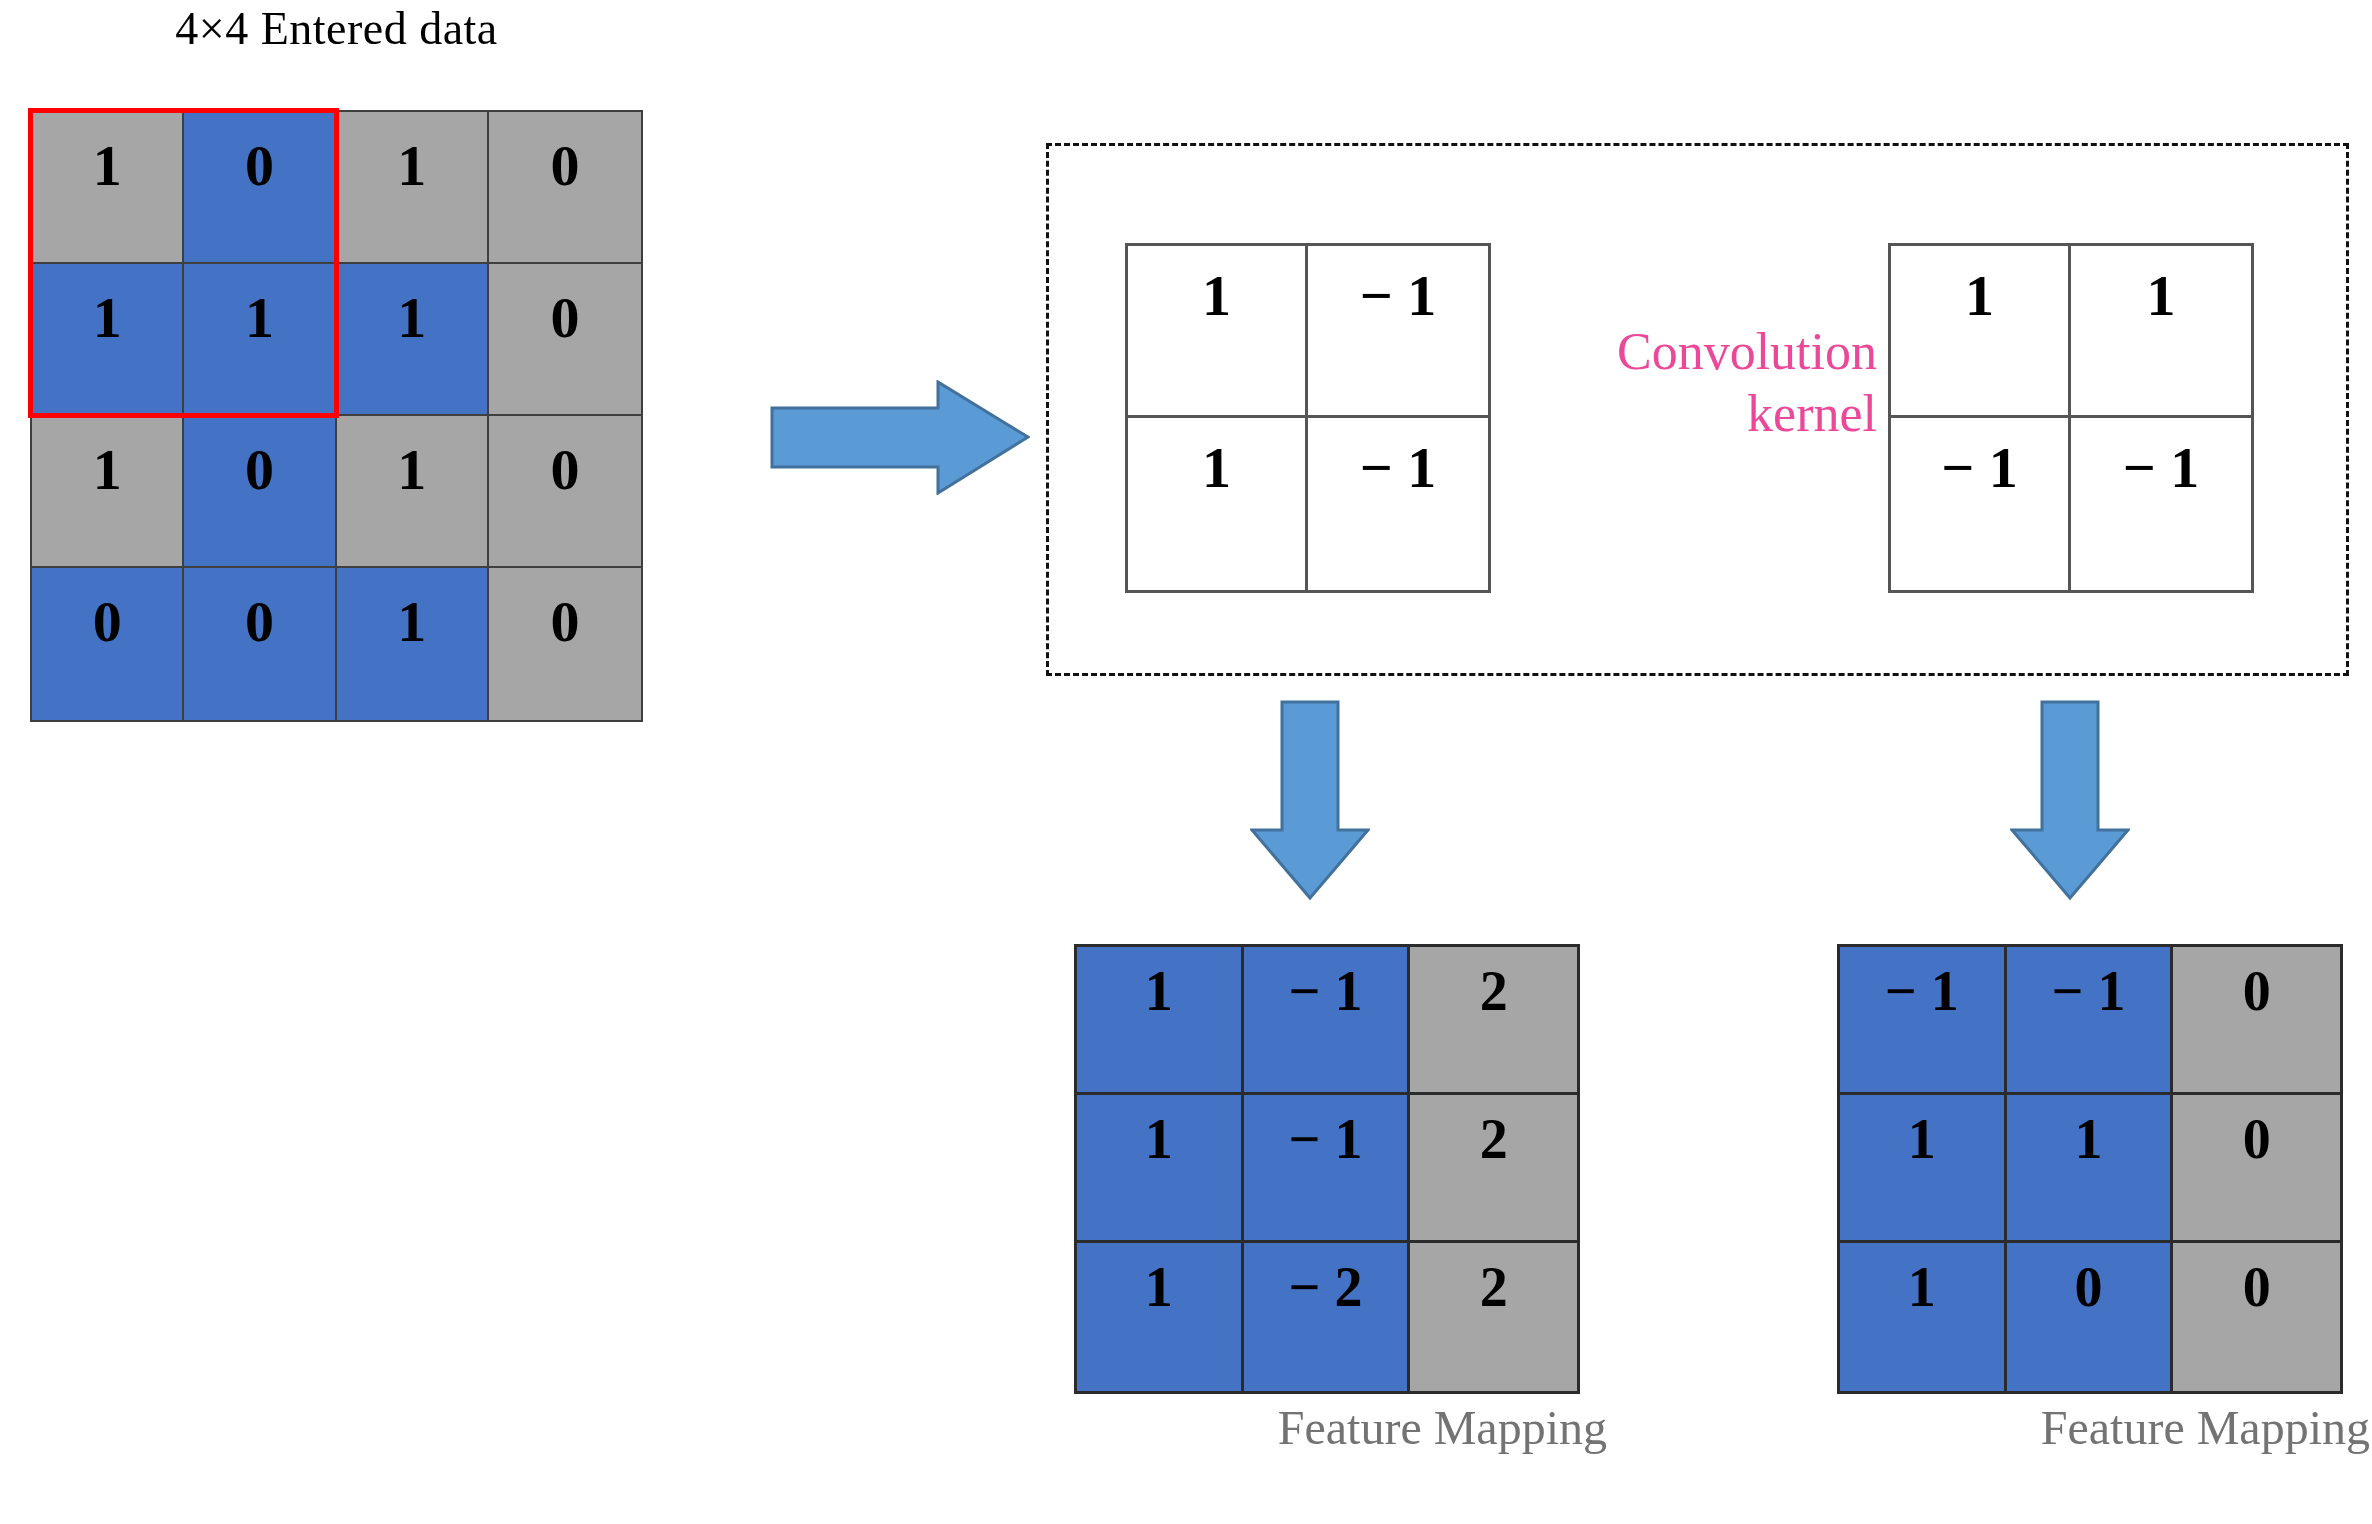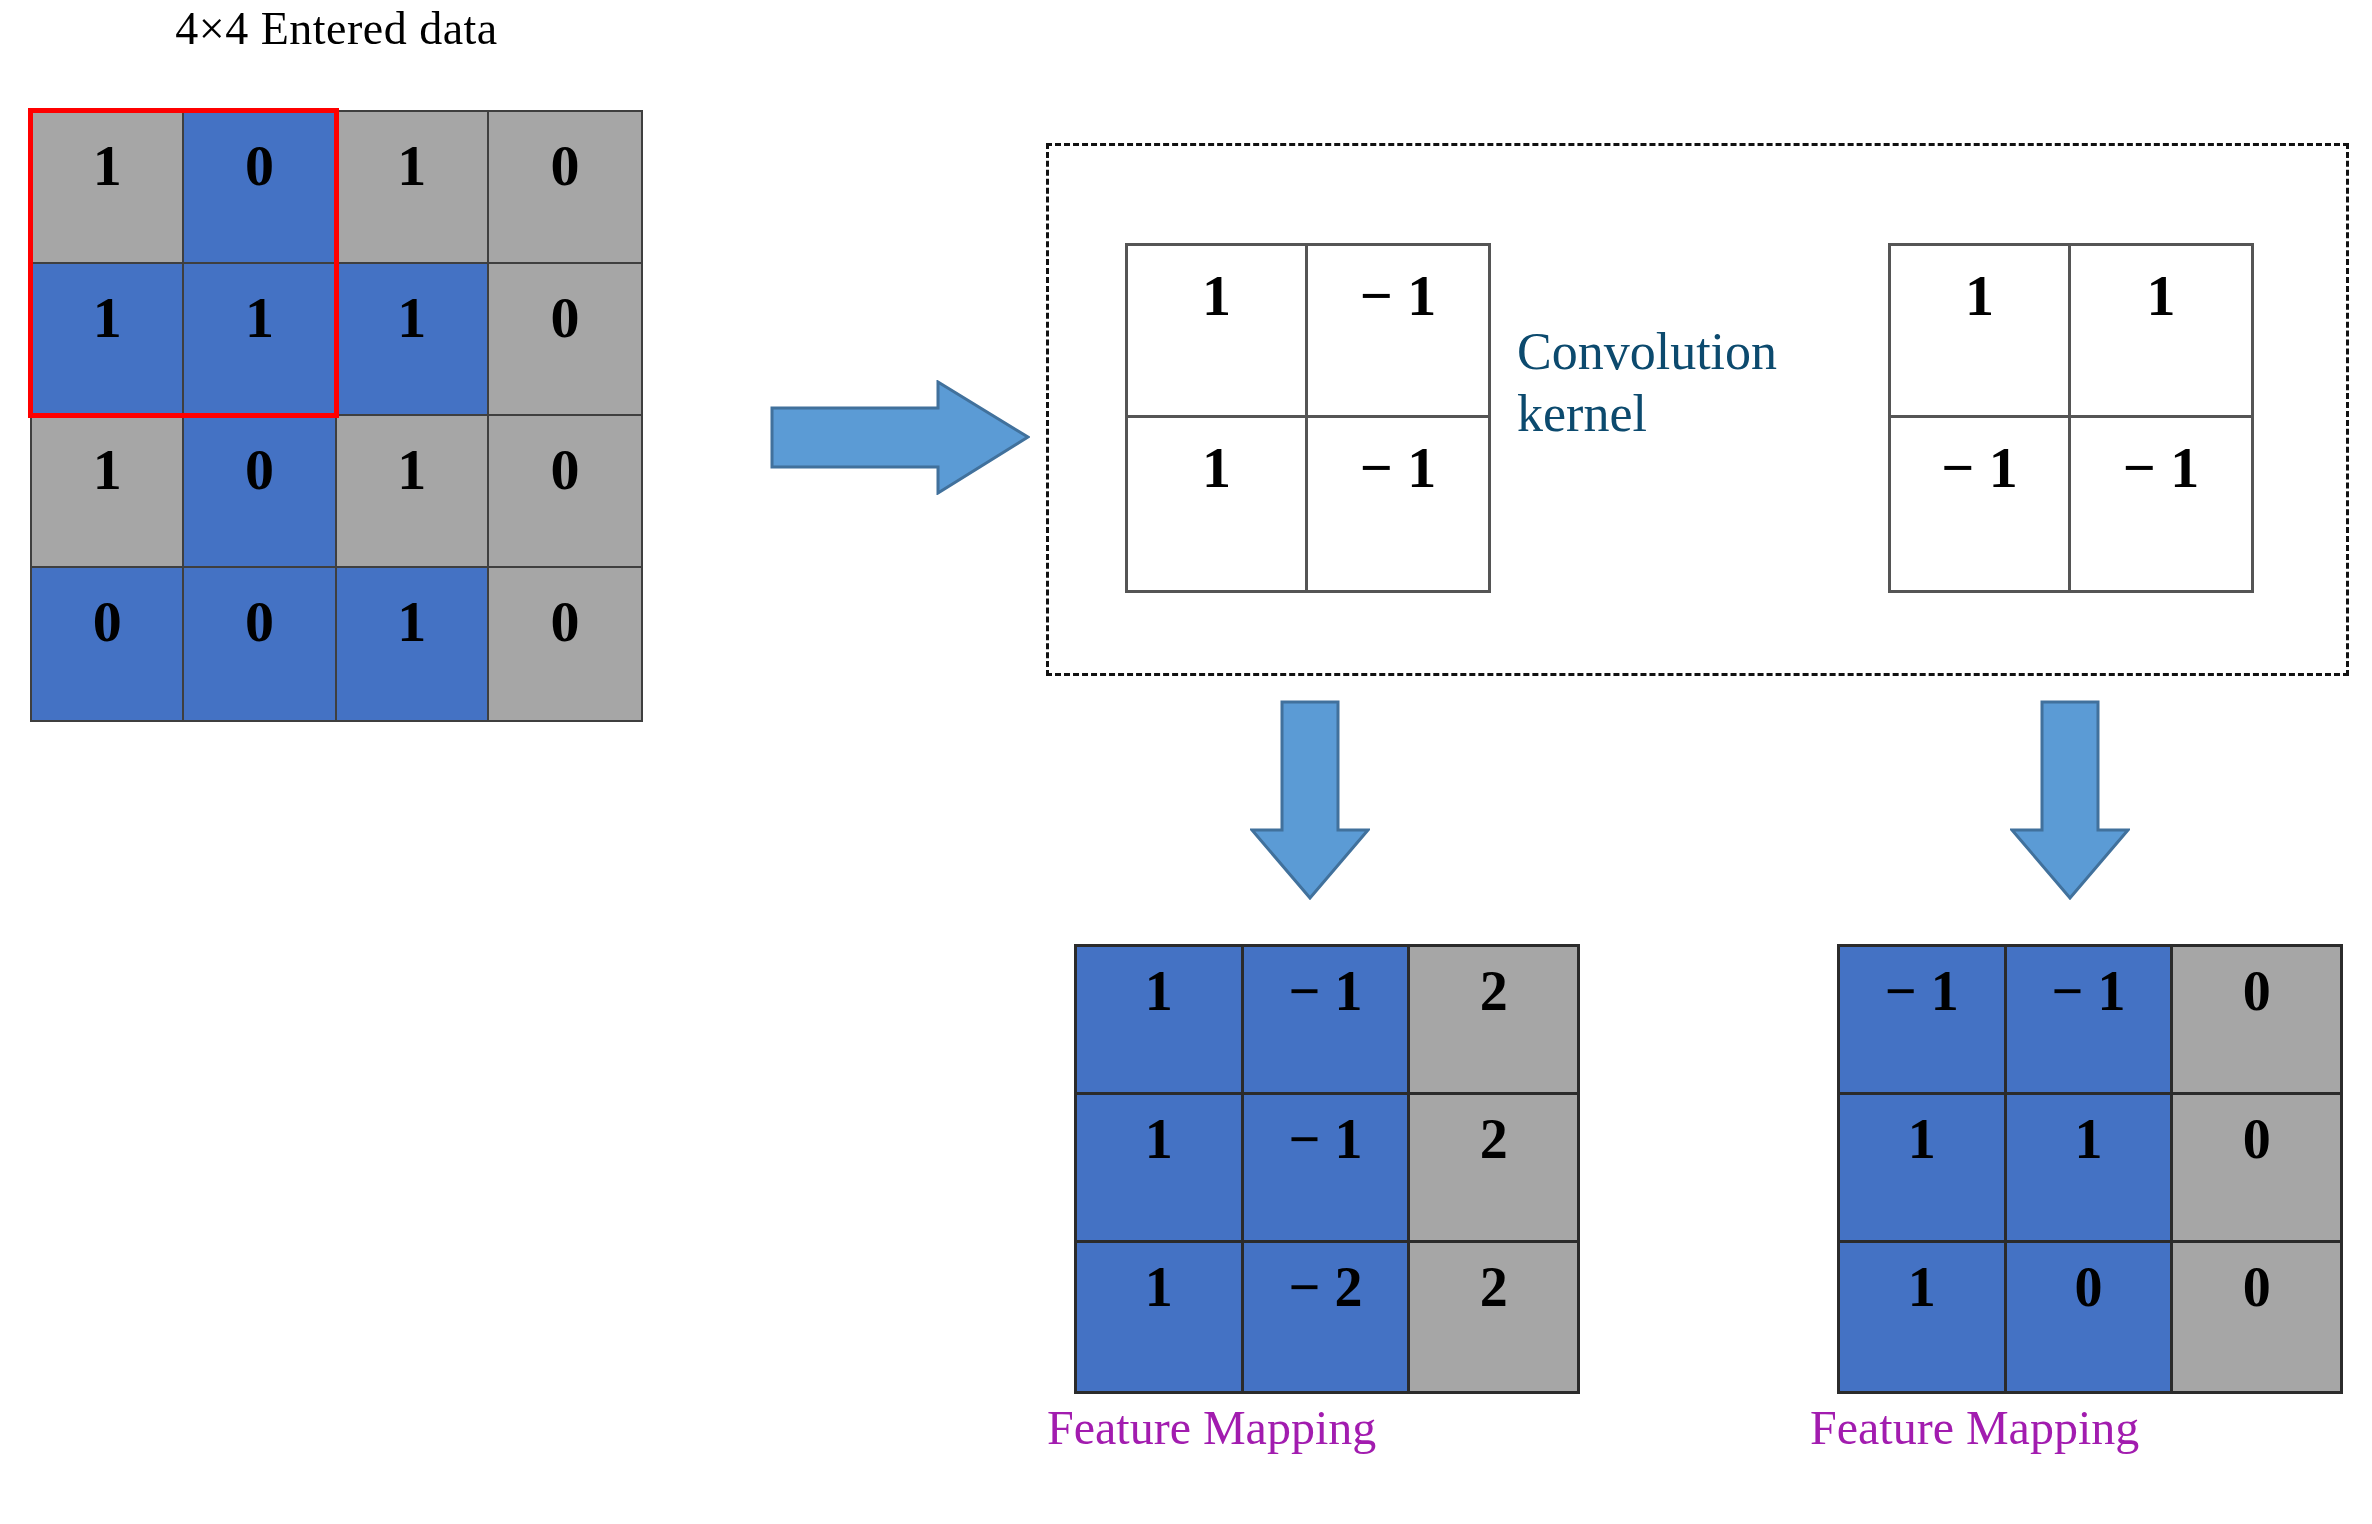--- a/index.html
+++ b/index.html
@@ -84,22 +84,22 @@
     border-bottom:3px solid #555;
     display:flex;align-items:flex-start;justify-content:center;
     font-weight:bold;font-size:58px;color:#000;
     padding-top:16px;
   }
   .kernel-grid .kcell:nth-child(2n){border-right:none;}
   .kernel-grid .kcell:nth-child(n+3){border-bottom:none;}
 
   #kernel-label{
     position:absolute;left:468px;top:175px;
-    width:360px;text-align:left;
-    font-size:52px;line-height:62px;color:#0c4a6e;
+    width:360px;text-align:right;
+    font-size:52px;line-height:62px;color:#ec4899;
   }
 
   
   #arrow-down-1{position:absolute;left:1250px;top:700px;width:120px;height:200px;}
   #arrow-down-2{position:absolute;left:2010px;top:700px;width:120px;height:200px;}
 
   
   .feature-map{
     position:absolute;top:944px;
     width:506px;height:450px;
@@ -117,22 +117,22 @@
     border-bottom:3px solid #2b2b2b;
     display:flex;align-items:flex-start;justify-content:center;
     font-weight:bold;font-size:56px;color:#000;
     padding-top:12px;
   }
   .feature-map .fcell:nth-child(3n){border-right:none;}
   .feature-map .fcell:nth-child(n+7){border-bottom:none;}
 
   .fm-caption{
     position:absolute;top:1400px;
-    width:560px;text-align:left;
-    font-size:48px;line-height:56px;color:#a21caf;
+    width:560px;text-align:right;
+    font-size:48px;line-height:56px;color:#737373;
   }
   #caption-1{left:1047px;}
   #caption-2{left:1810px;}
   .fm-caption .line{display:block;}
 </style>
 </head>
 <body>
 
 <div class="stage">
 

